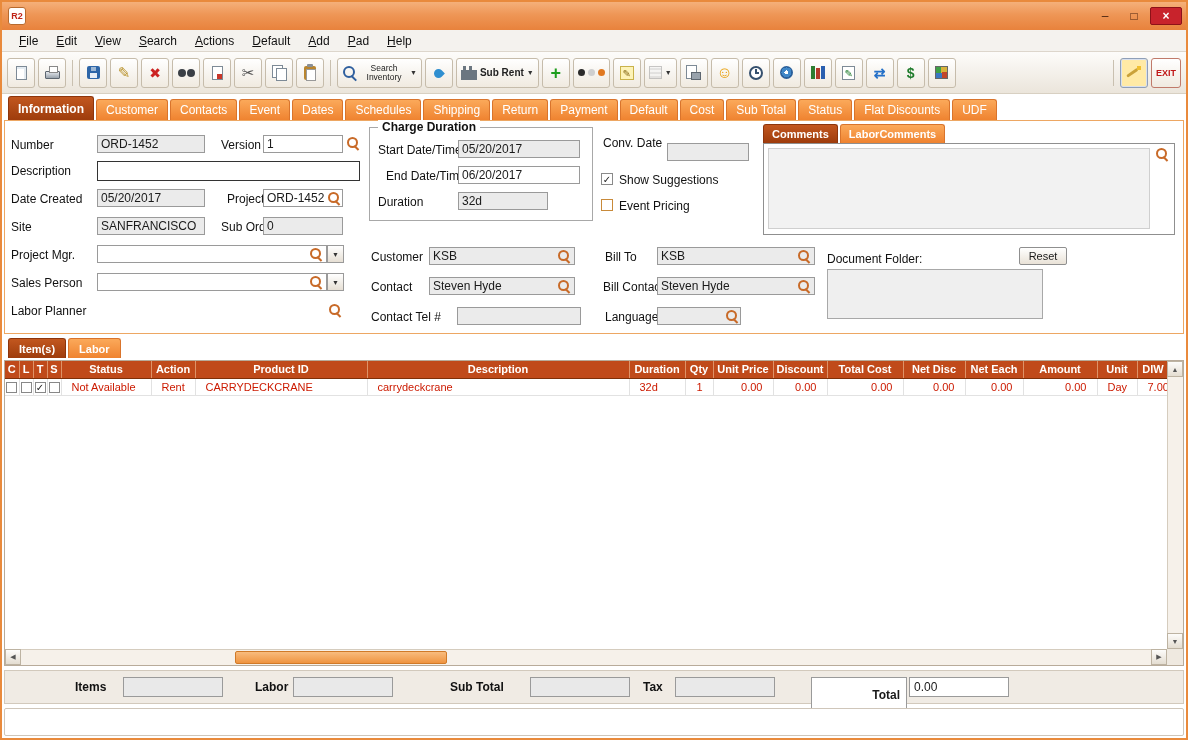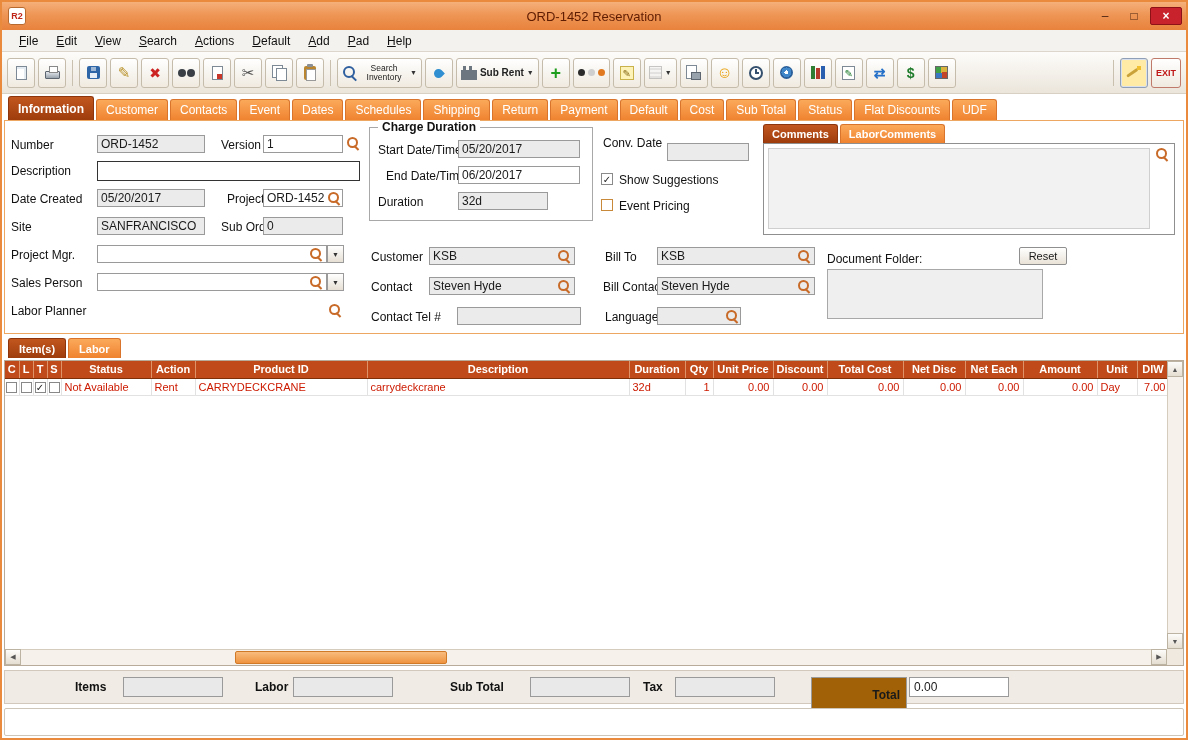--- a/index.html
+++ b/index.html
@@ -130,57 +130,56 @@
   .itab.active { background:linear-gradient(#c2571f,#9e3c0c); border-color:#8d350c; }
 
   
   .table-wrap { position:absolute; left:2px; top:358px; width:1180px; height:306px; background:#fff;
                 border:1px solid #b8ab9a; }
   table.grid { border-collapse:collapse; table-layout:fixed; width:1164px; }
   .grid th { background:#c04a1a; color:#fff; font-weight:bold; font-size:11px; height:17px;
              border-right:1px solid #de9368; border-bottom:1px solid #7e2f08; padding:0 2px;
              white-space:nowrap; overflow:hidden; }
   .grid td { font-size:11px; color:#cc1a00; height:17px; border-right:1px solid #e2e2e2;
-             border-bottom:1px solid #e2e2e2; padding:0 3px; white-space:nowrap; overflow:hidden; }
+             border-bottom:1px solid #e2e2e2; padding:0 10px; white-space:nowrap; overflow:hidden; }
   .grid td.tright { text-align:right; }
   .grid td.cbc { text-align:center; padding:0; }
   .rowcb { width:11px; height:11px; border:1px solid #888; background:#fff; display:inline-block;
            font-size:10px; line-height:10px; text-align:center; color:#222; vertical-align:middle; }
   .vscroll { position:absolute; right:0; top:0; bottom:16px; width:16px; background:#f6f1ea; border-left:1px solid #d5ccbe; }
   .hscroll { position:absolute; left:0; right:16px; bottom:0; height:16px; background:#f6f1ea; border-top:1px solid #d5ccbe; }
   .sbtn { position:absolute; width:16px; height:16px; background:linear-gradient(#fdfcfa,#e4ddd1);
           border:1px solid #bdb3a2; font-size:7px; color:#555; display:flex; align-items:center; justify-content:center; }
   .hthumb { position:absolute; left:230px; top:1px; width:212px; height:13px;
             background:linear-gradient(#f8bc7e,#ef9440); border:1px solid #d07a28; border-radius:2px; }
   .scorner { position:absolute; right:0; bottom:0; width:16px; height:16px; background:#efe9e0; }
 
   
   .summary { position:absolute; left:2px; top:668px; width:1180px; height:34px; background:#f0ebe4;
              border:1px solid #d2c9bc; }
   .sumlbl { position:absolute; font-weight:bold; color:#111; white-space:nowrap; }
   .sumfld { position:absolute; height:20px; width:100px; background:#e9e9e9; border:1px solid #9a9a9a;
             padding:2px 4px; font-size:12px; }
   .sumfld.white { background:#fff; }
-  .totalbox { position:absolute; height:36px; background:#a16207; border:1px solid #9a9a9a;
+  .totalbox { position:absolute; height:36px; background:#ffffff; border:1px solid #9a9a9a;
               display:flex; align-items:center; justify-content:flex-end; padding-right:6px; font-weight:bold; }
 
   
   .statusbar { position:absolute; left:2px; top:706px; width:1180px; height:28px; background:#fff;
                border:1px solid #cfc6ba; border-radius:2px; }
 </style>
 </head>
 <body>
 
 <div class="window">
 
   <div class="titlebar">
     <span class="appicon">
       <span class="appicon-text">R2</span>
     </span>
-    <span class="title">ORD-1452 Reservation</span>
     <span class="wbtns">
       <span class="wbtn">–</span>
       <span class="wbtn">□</span>
       <span class="wbtn close">×</span>
     </span>
   </div>
 
   <div class="menubar">
     <span class="menuitem">File</span>
     <span class="menuitem">Edit</span>

